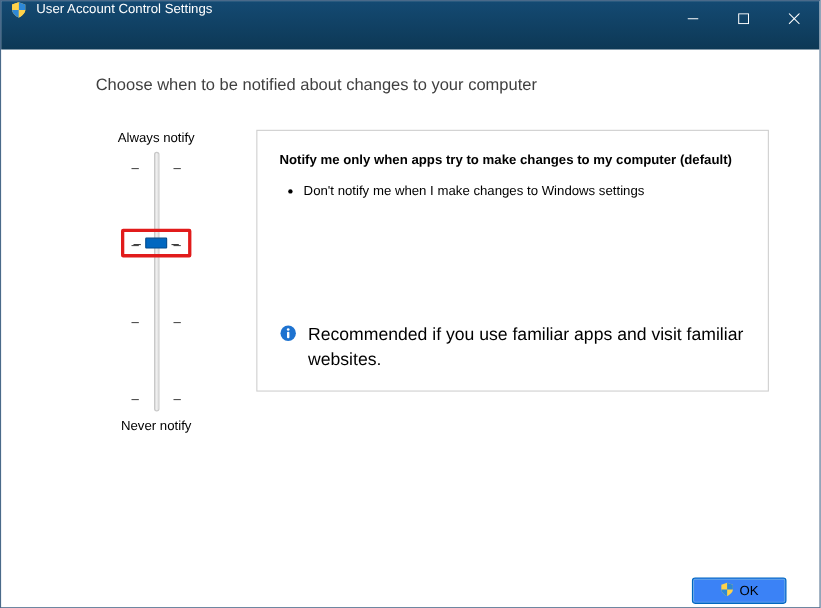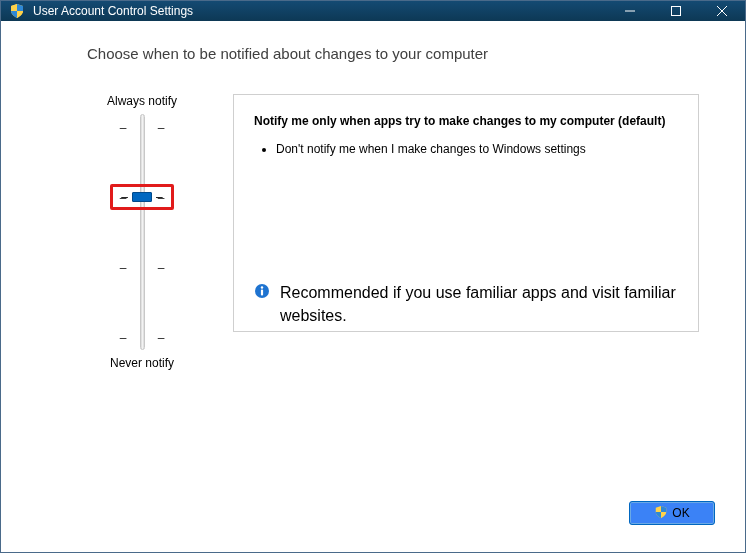--- a/index.html
+++ b/index.html
@@ -8,23 +8,22 @@
       font-size: 12px;
       background: #fff;
       width: 746px;
       height: 553px;
       overflow: hidden;
       border: 1px solid #4a6a8a;
     }
     .titlebar {
       background: #0d3a5c;
       background: linear-gradient(#144a73, #0d3855);
-      height: 20px;
-      display: flex;
-      align-items: center;
+      height: 44px;
+      display: flex;
       color: #fff;
       padding-left: 8px;
     }
     .titlebar .shield {
       width: 16px; height: 16px;
       margin-right: 8px;
       display: inline-flex;
       align-items: center; justify-content: center;
     }
     .titlebar .title {
@@ -118,21 +117,21 @@
     .thumb {
       width: 20px;
       height: 10px;
       background: #0067c0;
       border: 1px solid #004a8c;
       border-radius: 1px;
     }
     .desc-box {
       flex: 1;
       border: 1px solid #cfcfcf;
-      padding: 18px 20px 4px 20px;
+      padding: 18px 20px 16px 20px;
       height: 238px;
       display: flex;
       flex-direction: column;
     }
     .desc-title {
       font-weight: 700;
       font-size: 12px;
       margin-bottom: 12px;
       line-height: 1.35;
       color: #000;

